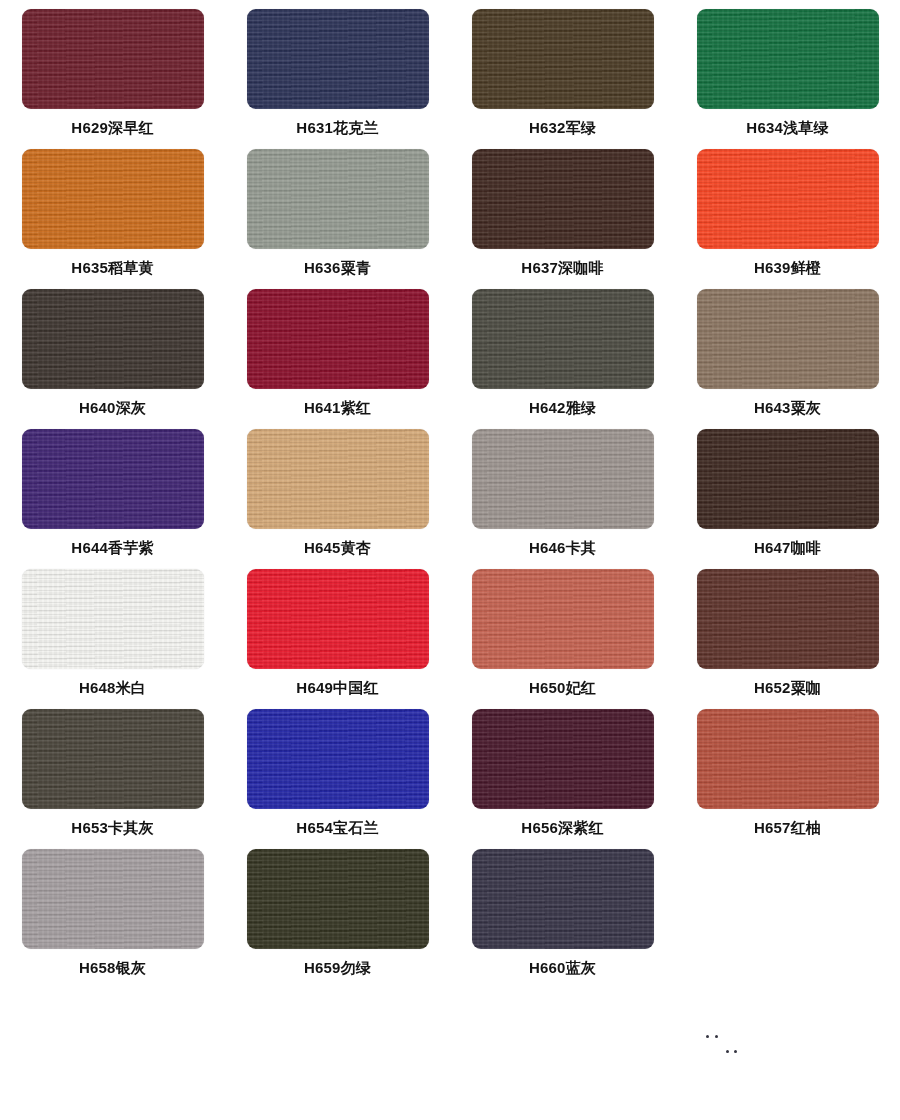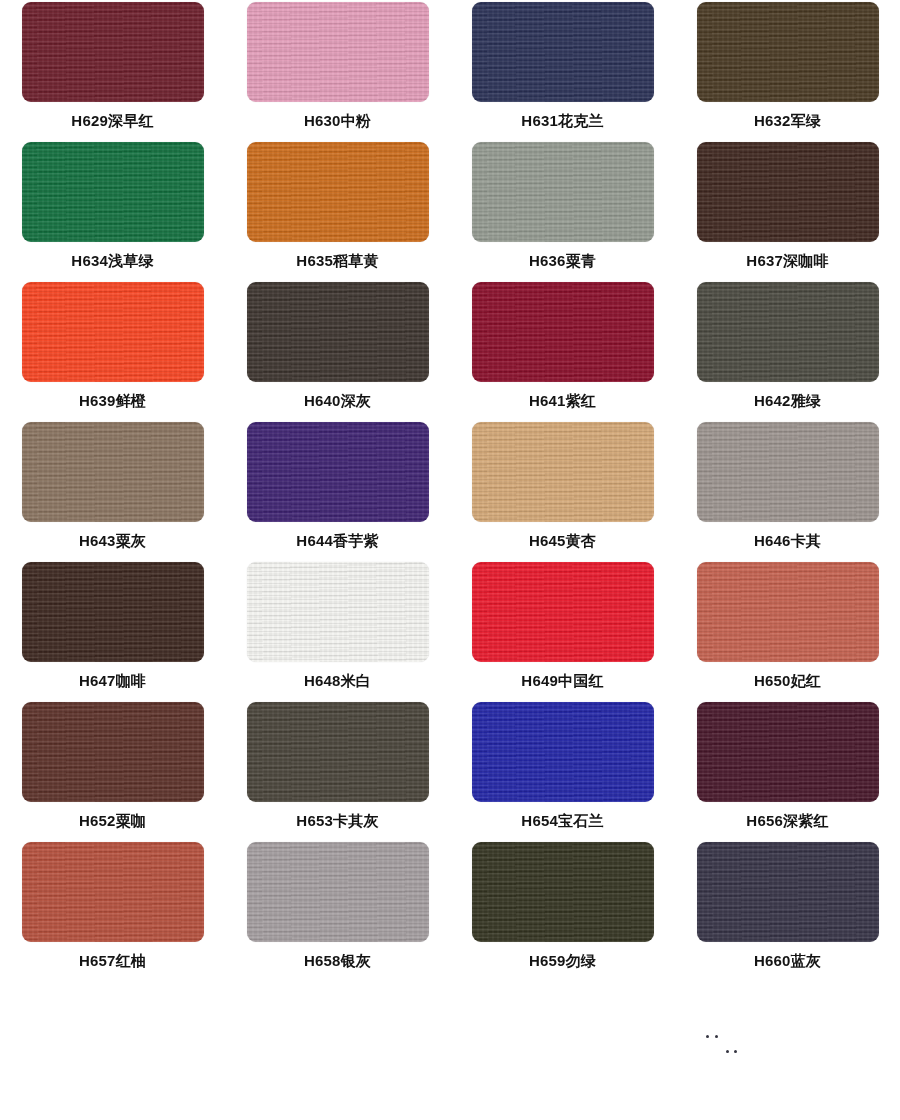--- a/index.html
+++ b/index.html
@@ -22,21 +22,21 @@
     display: grid;
     grid-template-columns: repeat(4, 225px);
     grid-template-rows: repeat(8, 140px);
   }
   .swatch-cell {
     position: relative;
     display: flex;
     flex-direction: column;
     align-items: center;
     justify-content: flex-start;
-    padding-top: 2px;
+    padding-top: 9px;
     box-sizing: border-box;
   }
   .chip {
     width: 182px;
     height: 100px;
     border-radius: 9px;
     position: relative;
     overflow: hidden;
     box-shadow: 0 0 1px rgba(0,0,0,0.18);
   }
@@ -170,24 +170,20 @@
 </style>
 </head>
 <body>
 
 <div id="color-card">
     <div class="swatch-cell">
       <div class="chip" title="H629深早红" style="background: rgb(109, 31, 44);"></div>
       <div class="chip-label">H629深早红</div>
     </div>
     <div class="swatch-cell">
-      <div class="chip" title="H630中粉" style="background: rgb(227, 157, 185);"></div>
-      <div class="chip-label">H630中粉</div>
-    </div>
-    <div class="swatch-cell">
       <div class="chip" title="H631花克兰" style="background: rgb(43, 50, 87);"></div>
       <div class="chip-label">H631花克兰</div>
     </div>
     <div class="swatch-cell">
       <div class="chip" title="H632军绿" style="background: rgb(74, 58, 36);"></div>
       <div class="chip-label">H632军绿</div>
     </div>
     <div class="swatch-cell">
       <div class="chip" title="H634浅草绿" style="background: rgb(19, 112, 63);"></div>
       <div class="chip-label">H634浅草绿</div>

